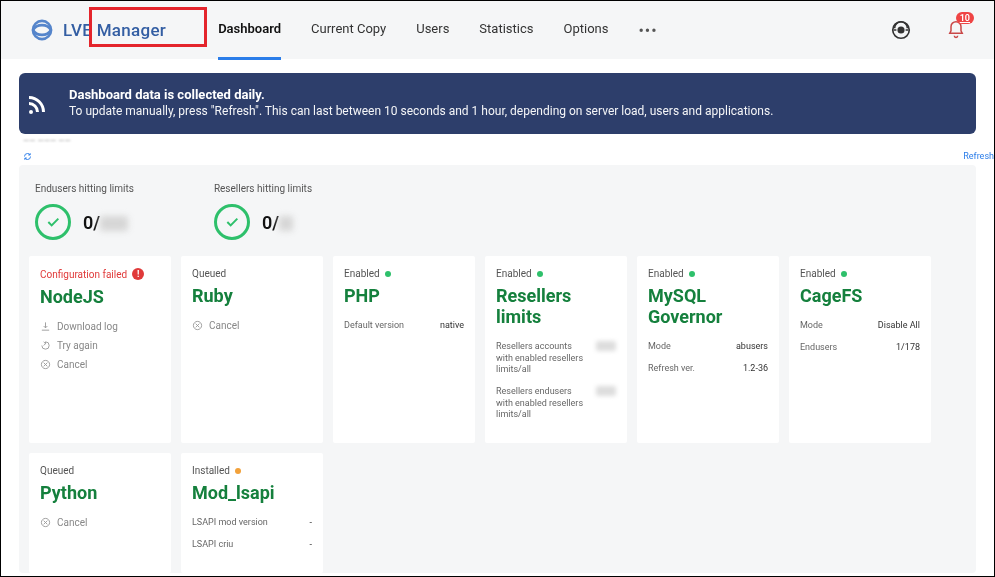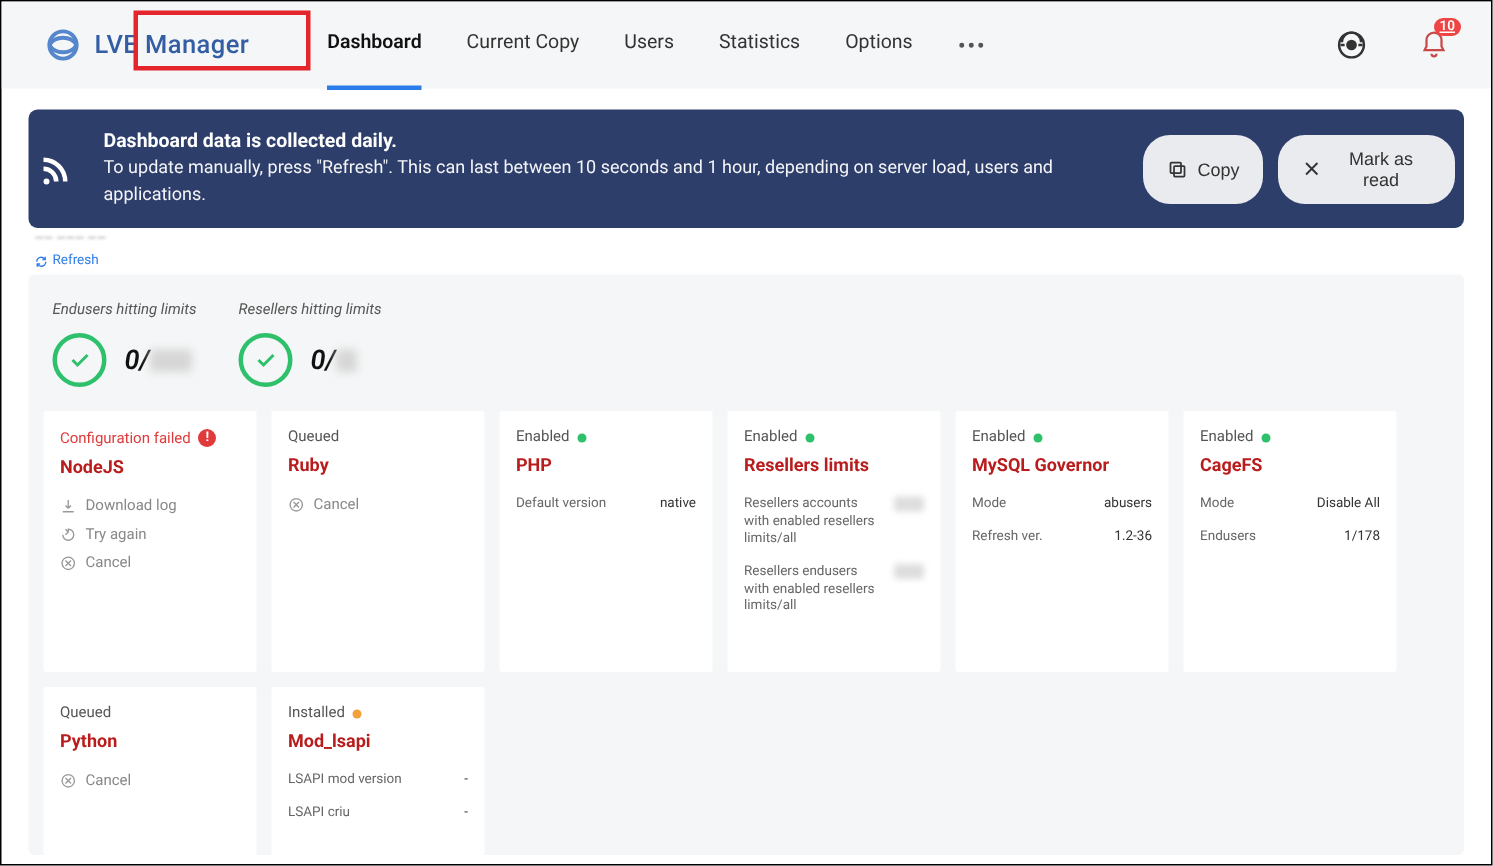--- a/index.html
+++ b/index.html
@@ -21,42 +21,42 @@
 .bell-badge { position: relative; }
 .bell-badge .badge { position: absolute; top: -8px; right: -8px; background: #ef4444; color: #fff; font-size: 9px; font-weight: 600; border-radius: 8px; padding: 1px 4px; text-decoration: underline; }
 
 .banner { display: flex; align-items: center; background: #2d3e6b; color: #fff; padding: 14px 6px; margin: 14px 18px 2px 18px; border-radius: 6px; }
 .banner-icon { margin-right: 20px; }
 .banner-title { font-size: 13px; font-weight: 700; }
 .banner-text { font-size: 12px; line-height: 1.5; opacity: 0.95; }
 .banner-actions { margin-left: auto; display: flex; gap: 10px; }
 .pill-btn { background: #e9ebee; color: #333; font-size: 12px; border: none; padding: 9px 16px; border-radius: 18px; cursor: pointer; display: flex; align-items: center; gap: 6px; font-weight: 500; }
 
-.refresh-line { margin: 6px 0 0 22px; font-size: 9px; color: #2b7de9; display: flex; align-items: center; gap: 3px; cursor: pointer; }
+.refresh-line { margin: 6px 0 0 22px; font-size: 9px; color: #2b7de9; display: flex; align-items: center; gap: 3px; cursor: pointer; justify-content: space-between; }
 .subtext-above { margin-left: 22px; font-size: 8px; color: #888; filter: blur(1px); }
 
 .content-panel { background: #f5f6f7; margin: 4px 18px 0 18px; padding: 14px 10px 0 10px; border-radius: 4px; }
 
-.limits-row { display: flex; gap: 28px; padding: 4px 6px 16px 6px; font-style: italic; }
+.limits-row { display: flex; gap: 80px; padding: 4px 6px 16px 6px; }
 .limit-block { }
 .limit-label { font-size: 10px; color: #555; margin-bottom: 10px; }
 .limit-value-row { display: flex; align-items: center; gap: 12px; }
 .circle-check { width: 36px; height: 36px; border: 3px solid #2ec06b; border-radius: 50%; display:flex; align-items:center; justify-content:center; }
 .limit-num { font-size: 18px; font-weight: 600; color: #111; }
 .blur-part { filter: blur(3px); display:inline-block; background:#d6d6d6; width:28px; height:15px; vertical-align:middle; border-radius:2px; }
 
 .cards-row { display: flex; gap: 10px; margin: 0 0 10px 0; }
 .card { background: #fff; width: 142px; min-height: 174px; padding: 12px 11px; border-radius: 2px; font-size: 10px; }
 .status-line { display:flex; align-items:center; gap:5px; font-size: 10px; color: #555; margin-bottom: 6px; }
 .status-line.failed { color: #e03a3a; }
 .dot { width: 6px; height: 6px; border-radius:50%; display:inline-block; }
 .dot.green { background:#2ec06b; }
 .dot.orange { background:#f2a13a; }
 .alert-circle { width:12px; height:12px; background:#e03a3a; border-radius:50%; color:#fff; display:inline-flex; align-items:center; justify-content:center; font-size:9px; font-weight:700; }
-.card-title { font-size: 12px; font-weight: 700; color:#b91c1c; margin-bottom: 14px; }
+.card-title { font-size: 18px; font-weight: 700; color:#15803d; margin-bottom: 14px; }
 .card-action { display:flex; align-items:flex-end; gap:6px; color:#888; font-size:10px; margin: 8px 0; cursor:pointer; }
 .card-action .ico { width:11px; height:11px; display:inline-flex; align-items:center; justify-content:center; color:#999; }
 .info-row { display:flex; justify-content:space-between; font-size:9px; color:#666; margin:10px 0; line-height:1.3; }
 .info-row .rv { color:#333; }
 .blur-sm { filter: blur(2px); background:#ddd; width:20px; height:10px; display:inline-block; border-radius:2px; }
 
 .cards-row.row2 { margin-top: 2px; }
 .card.tall { min-height: 100px; }
 
 svg { display:block; }
@@ -109,39 +109,20 @@
 <div class="banner">
   <span class="banner-icon">
     <svg width="24" height="24" viewBox="0 0 24 24" fill="#fff">
         <path d="M4 4a16 16 0 0116 16h-3A13 13 0 004 7V4zm0 6a10 10 0 0110 10h-3a7 7 0 00-7-7v-3zm2 8a2 2 0 110 4 2 2 0 010-4z"></path>
       </svg>
   </span>
   <div>
     <div class="banner-title">Dashboard data is collected daily.</div>
     <div class="banner-text">To update manually, press "Refresh". This can last between 10 seconds and 1 hour, depending on server load, users and applications.</div>
   </div>
-  <div class="banner-actions">
-    <button class="pill-btn">
-      <span>
-          <svg width="14" height="14" viewBox="0 0 24 24" fill="none" stroke="#333" stroke-width="2">
-            <rect x="8" y="8" width="12" height="12" rx="1"></rect>
-            <rect x="4" y="4" width="12" height="12" rx="1"></rect>
-          </svg>
-        </span>
-      <span>Copy</span>
-    </button>
-    <button class="pill-btn">
-      <span>
-          <svg width="13" height="13" viewBox="0 0 24 24" fill="none" stroke="#333" stroke-width="2.4">
-            <path d="M5 5l14 14M19 5L5 19"></path>
-          </svg>
-        </span>
-      <span>Mark as read</span>
-    </button>
-  </div>
 </div>
 
 <div class="subtext-above">—— ——— ——</div>
 <div class="refresh-line">
   <span>
       <svg width="9" height="9" viewBox="0 0 24 24" fill="none" stroke="#2b7de9" stroke-width="2.5">
         <path d="M4 12a8 8 0 018-8 8 8 0 017 4M20 12a8 8 0 01-8 8 8 8 0 01-7-4"></path>
         <path d="M19 3v5h-5M5 21v-5h5"></path>
       </svg>
     </span>

